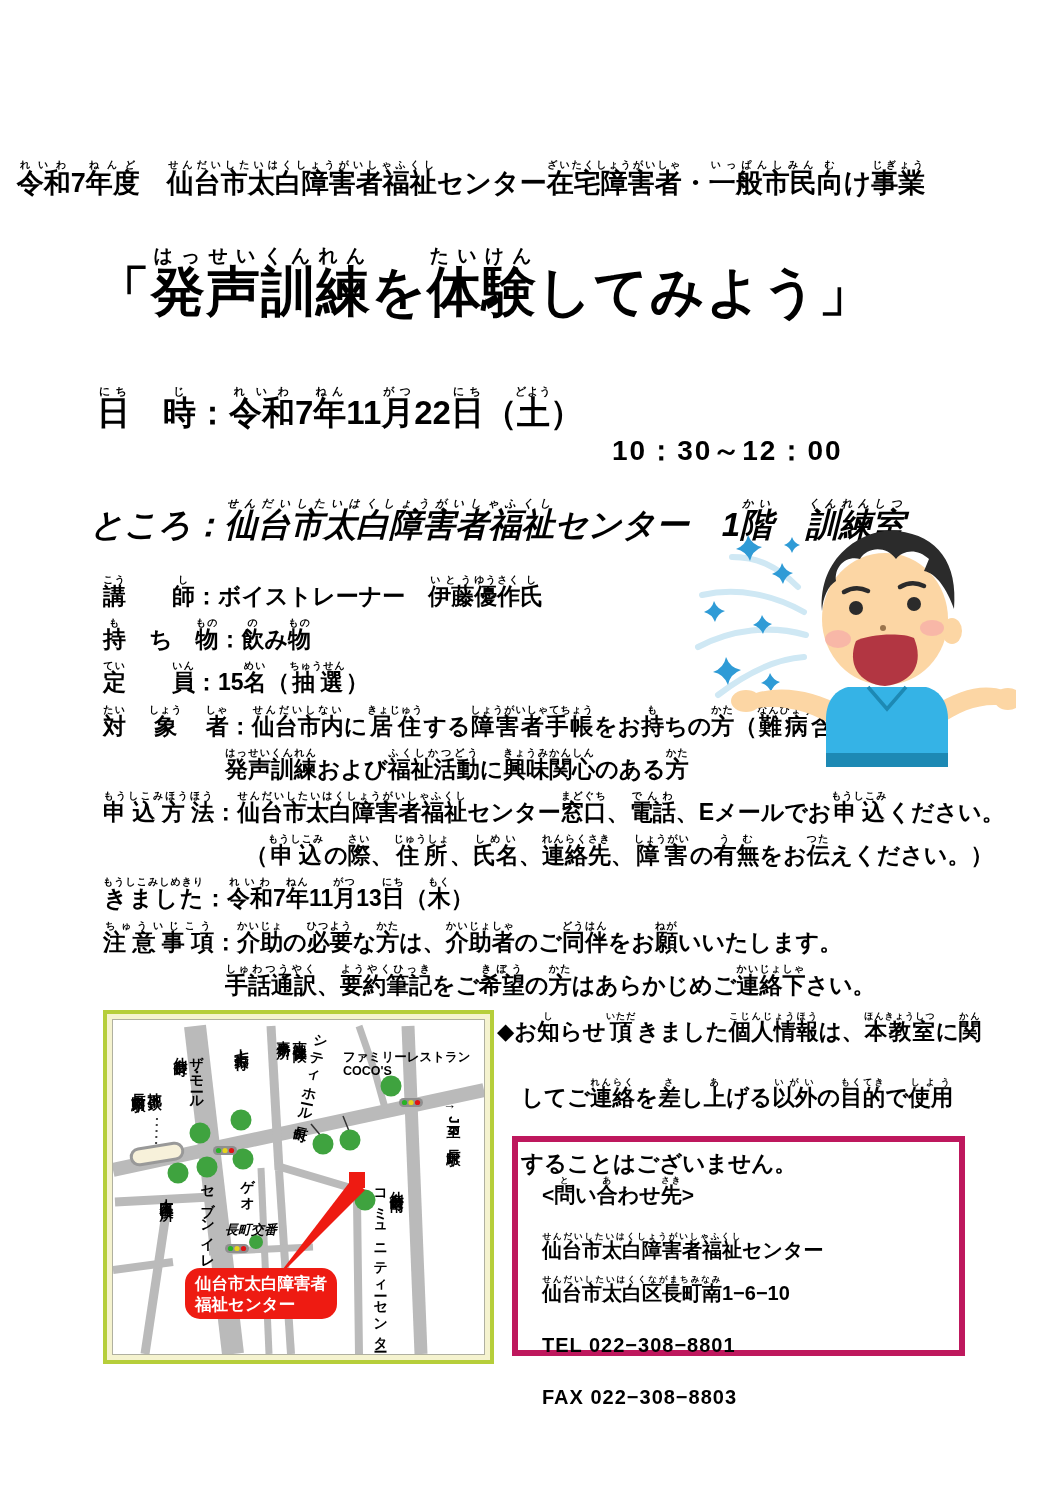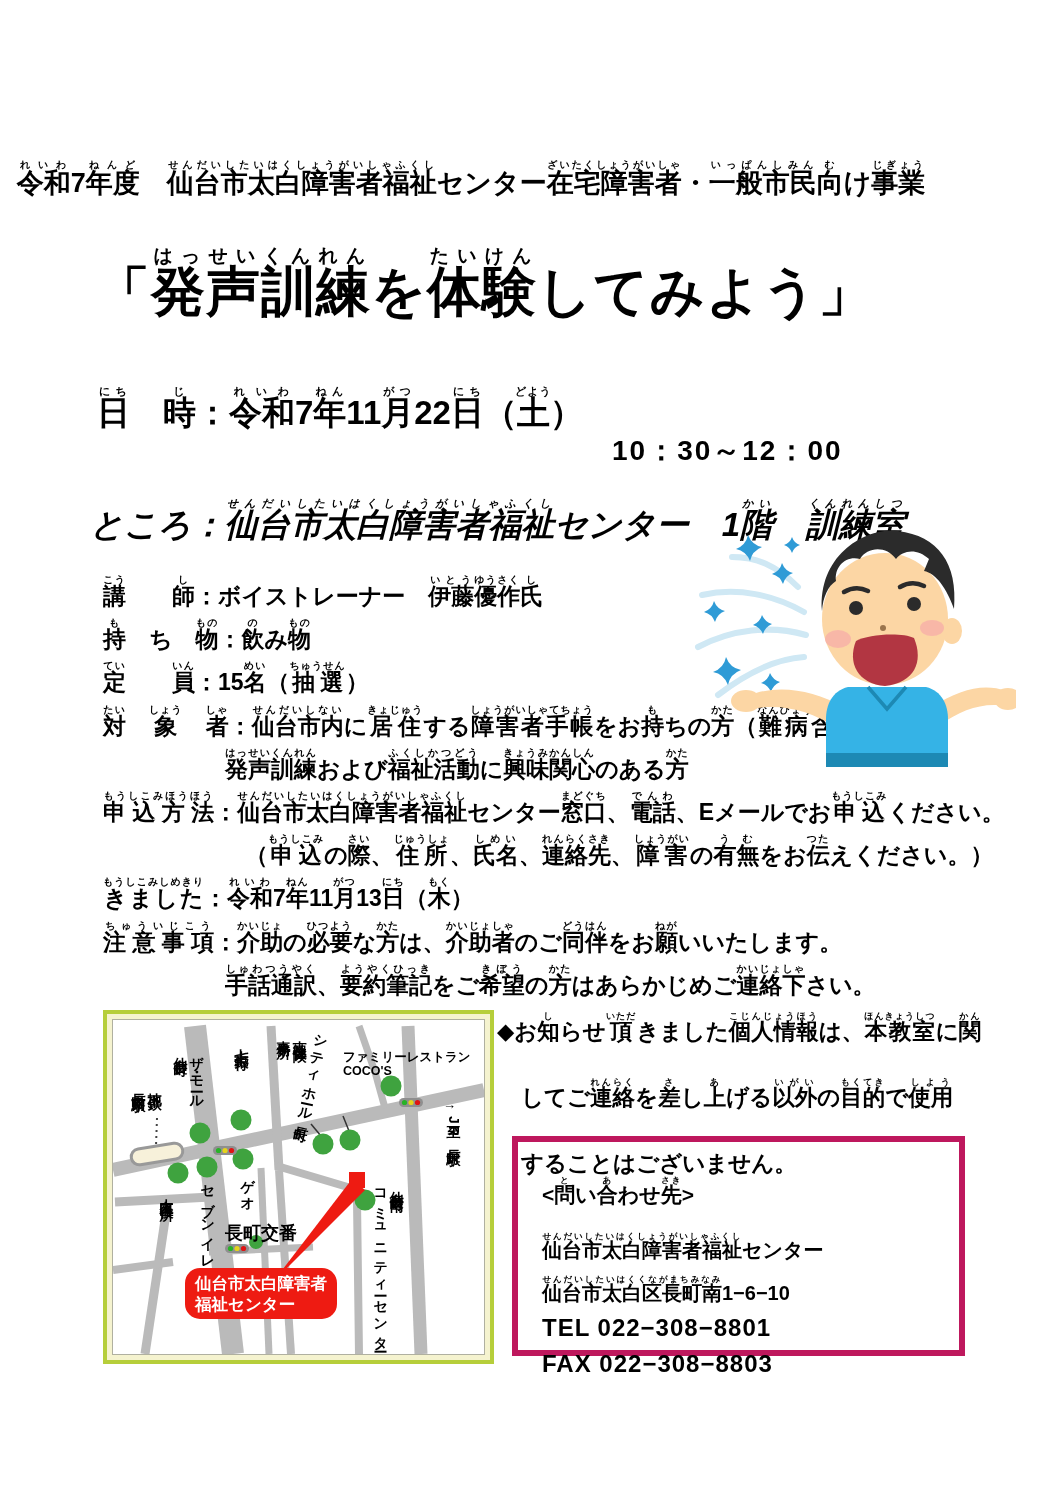--- a/index.html
+++ b/index.html
@@ -40,21 +40,21 @@
   .privacy .pline{height:38px;display:flex;align-items:flex-end;white-space:nowrap;line-height:1.05;}
   .privacy rt{font-size:9px;}
   .privacy .cont{padding-left:24px;margin-top:28px;}
   
   .contact{top:1136px;left:512px;width:441px;height:208px;border:6px solid #be185d;}
   .contact .cline{white-space:nowrap;line-height:1.05;}
   .contact rt{font-size:8.5px;}
   .c-head{font-size:21px;margin:34px 0 0 24px;}
   .c-name{font-size:20px;margin:26px 0 0 24px;}
   .c-addr{font-size:20px;margin:14px 0 0 24px;}
-  .c-tel,.c-fax{font-size:24px;margin:11px 0 0 24px;letter-spacing:1px;}
+  .c-tel,.c-fax{font-size:20px;margin:31px 0 0 24px;letter-spacing:1px;}
   
   .map{top:1010px;left:103px;width:383px;height:346px;border:4px solid var(--c-border);}
   .map-pad{width:100%;height:100%;border:5px solid var(--c-border-pale);box-sizing:border-box;}
   .map-core{position:relative;width:100%;height:100%;border:1px solid #b0b0a0;box-sizing:border-box;background:#fff;overflow:hidden;}
   .map-core svg{position:absolute;top:0;left:0;}
   .road{stroke:var(--c-road);fill:none;}
   .tree{fill:var(--c-green);}
   .vlabel{position:absolute;writing-mode:vertical-rl;text-orientation:mixed;white-space:pre;
           font-size:14px;letter-spacing:2px;line-height:1.15;}
   .hlabel{position:absolute;white-space:pre;line-height:1.15;}
@@ -62,21 +62,21 @@
   .lab-mall{left:60px;top:26px;}
   .lab-bank{left:121px;top:18px;}
   .lab-insurance{left:163px;top:10px;}
   .lab-cityhall{left:203px;top:6px;transform:rotate(12deg);transform-origin:top center;}
   .lab-cocos{left:230px;top:30px;font-size:12.5px;}
   .lab-jr-arrow{left:330px;top:78px;font-size:13px;}
   .lab-jr{left:333px;top:94px;}
   .lab-ward{left:46px;top:168px;}
   .lab-seven{left:87px;top:154px;}
   .lab-geo{left:127px;top:149px;}
-  .lab-koban{left:112px;top:203px;font-size:18px;}
+  .lab-koban{left:112px;top:203px;font-size:13px;font-style:italic;}
   .lab-community{left:260px;top:160px;}
   .center-flag{position:absolute;left:72px;top:248px;background:var(--c-map-red);color:#fff;
                border-radius:15px;padding:5px 10px;font-size:16.5px;line-height:1.25;white-space:nowrap;}
   
   .boy{top:515px;left:686px;}
 </style>
 </head>
 <body>
 
 <div class="abs header"><ruby><span>令和</span><rt>れいわ</rt></ruby><span>7</span><ruby><span>年度</span><rt>ねんど</rt></ruby><span>　</span><ruby><span>仙台市太白障害者福祉</span><rt>せんだいしたいはくしょうがいしゃふくし</rt></ruby><span>センター</span><ruby><span>在宅障害者</span><rt>ざいたくしょうがいしゃ</rt></ruby><span>・</span><ruby><span>一般市民</span><rt>いっぱんしみん</rt></ruby><ruby><span>向</span><rt>む</rt></ruby><span>け</span><ruby><span>事業</span><rt>じぎょう</rt></ruby></div>

